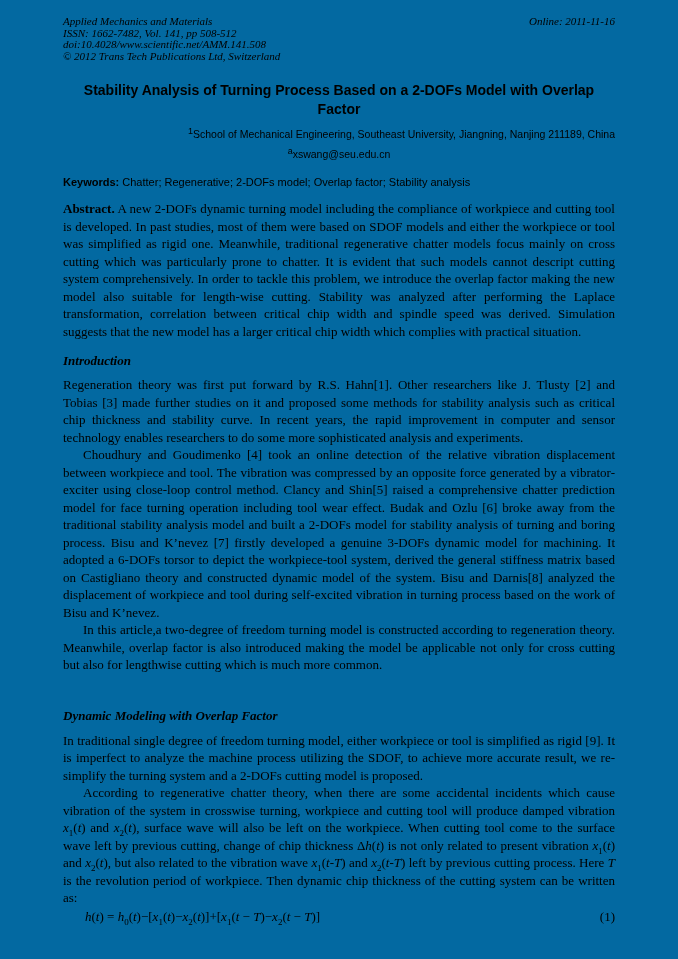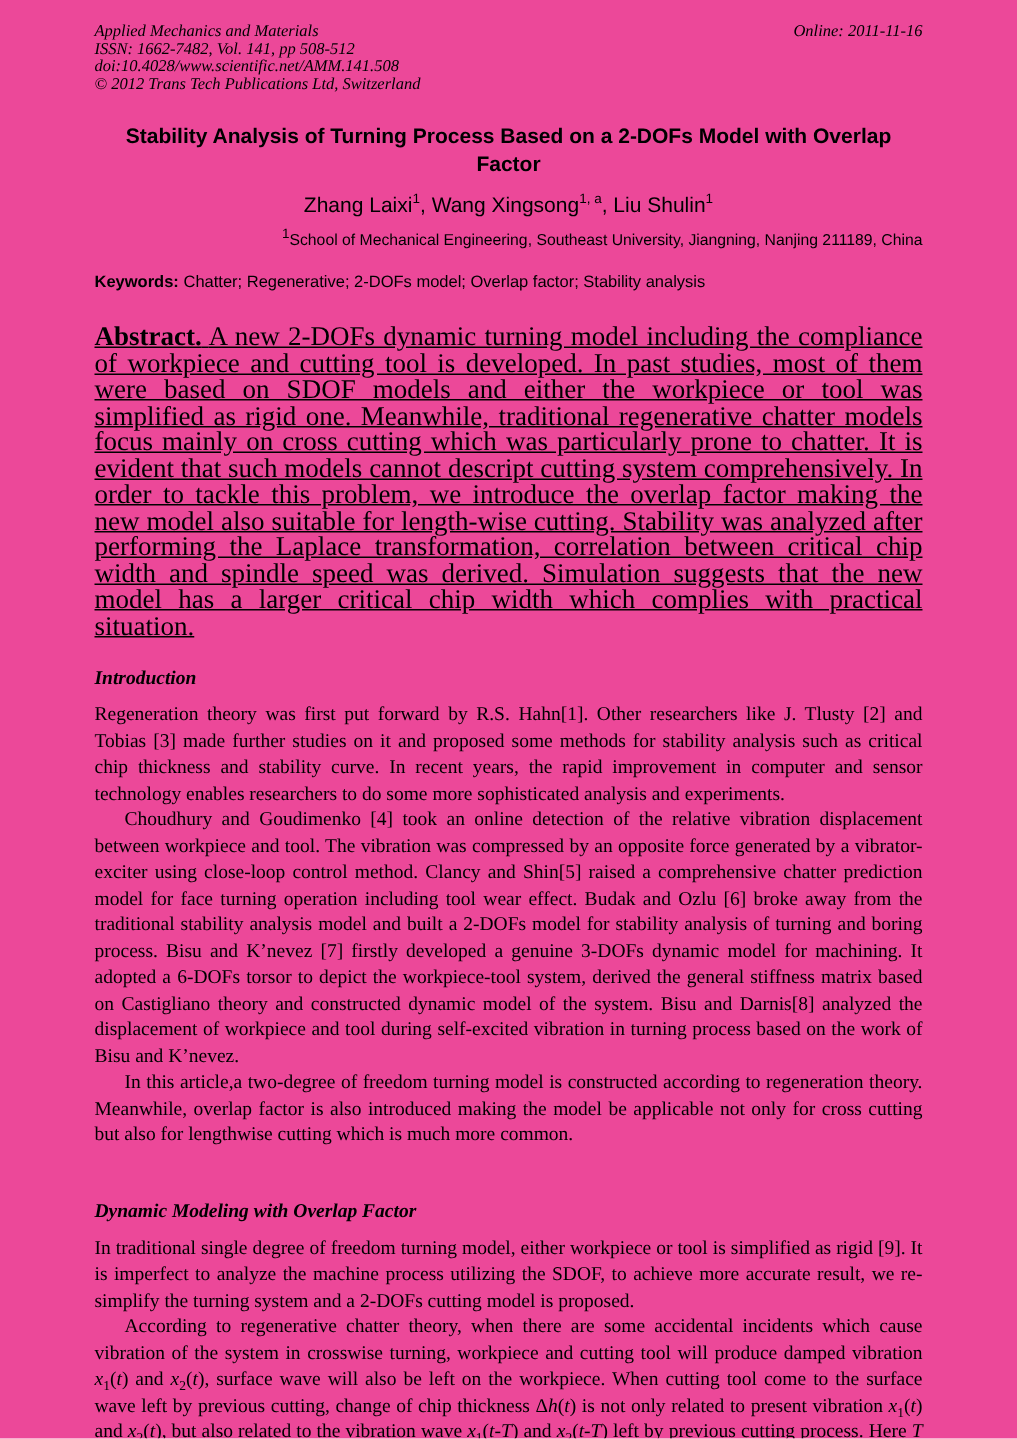--- a/index.html
+++ b/index.html
@@ -2,21 +2,21 @@
 <html><head>
 <meta charset="utf-8">
 <style>
   html, body { margin: 0; padding: 0; background: #ffffff; }
   .page {
     position: relative;
     width: 678px;
     height: 959px;
     box-sizing: border-box;
     padding: 16px 63px 0 63px;
-    background: #ec4899;
+    background: #0369a1;
     color: #000000;
     overflow: hidden;
     font-family: "Liberation Serif", serif;
   }
   .header-row {
     display: flex;
     justify-content: space-between;
     align-items: flex-start;
     font-style: italic;
     font-size: 11px;
@@ -54,25 +54,24 @@
     line-height: 13px;
   }
   .keywords {
     margin-top: 14px;
     font-family: "Liberation Sans", sans-serif;
     font-size: 11px;
     line-height: 14px;
   }
   .keywords .kw-label { font-weight: bold; }
   .abstract {
-    margin-top: 21px;
-    font-size: 18px;
+    margin-top: 11px;
+    font-size: 13px;
     line-height: 17.5px;
     text-align: justify;
-    text-decoration: underline;
   }
   .runin-label { font-weight: bold; }
   .section-heading {
     font-weight: bold;
     font-size: 13px;
     line-height: 16px;
     font-style: italic;
   }
   .sh-intro { margin: 11px 0 7px 0; }
   .sh-dyn   { margin: 34px 0 8px 0; }
@@ -105,24 +104,24 @@
       <div>Applied Mechanics and Materials</div>
       <div>ISSN: 1662-7482, Vol. 141, pp 508-512</div>
       <div>doi:10.4028/www.scientific.net/AMM.141.508</div>
       <div>© 2012 Trans Tech Publications Ltd, Switzerland</div>
     </div>
     <div>Online: 2011-11-16</div>
   </div>
 
   <div class="paper-title">Stability Analysis of Turning Process Based on a 2-DOFs Model with Overlap Factor</div>
 
-  <div class="authors">Zhang Laixi<sup>1</sup>, Wang Xingsong<sup>1, a</sup>, Liu Shulin<sup>1</sup></div>
 
   <div class="affiliation"><sup>1</sup>School of Mechanical Engineering, Southeast University, Jiangning, Nanjing 211189, China</div>
 
+  <div class="email"><sup>a</sup>xswang@seu.edu.cn</div>
 
   <div class="keywords"><span class="kw-label">Keywords:</span> <span>Chatter; Regenerative; 2-DOFs model; Overlap factor; Stability analysis</span></div>
 
   <p class="abstract"><span class="runin-label">Abstract.</span> <span>A new 2-DOFs dynamic turning model including the compliance of workpiece and cutting tool is developed. In past studies, most of them were based on SDOF models and either the workpiece or tool was simplified as rigid one. Meanwhile, traditional regenerative chatter models focus mainly on cross cutting which was particularly prone to chatter. It is evident that such models cannot descript cutting system comprehensively. In order to tackle this problem, we introduce the overlap factor making the new model also suitable for length-wise cutting. Stability was analyzed after performing the Laplace transformation, correlation between critical chip width and spindle speed was derived. Simulation suggests that the new model has a larger critical chip width which complies with practical situation.</span></p>
 
   <div class="section-heading sh-intro">Introduction</div>
   <p class="body">Regeneration theory was first put forward by R.S. Hahn[1]. Other researchers like J. Tlusty [2] and Tobias [3] made further studies on it and proposed some methods for stability analysis such as critical chip thickness and stability curve. In recent years, the rapid improvement in computer and sensor technology enables researchers to do some more sophisticated analysis and experiments.</p>
   <p class="body indent">Choudhury and Goudimenko [4] took an online detection of the relative vibration displacement between workpiece and tool. The vibration was compressed by an opposite force generated by a vibrator-exciter using close-loop control method. Clancy and Shin[5] raised a comprehensive chatter prediction model for face turning operation including tool wear effect. Budak and Ozlu [6] broke away from the traditional stability analysis model and built a 2-DOFs model for stability analysis of turning and boring process. Bisu and K’nevez [7] firstly developed a genuine 3-DOFs dynamic model for machining. It adopted a 6-DOFs torsor to depict the workpiece-tool system, derived the general stiffness matrix based on Castigliano theory and constructed dynamic model of the system. Bisu and Darnis[8] analyzed the displacement of workpiece and tool during self-excited vibration in turning process based on the work of Bisu and K’nevez.</p>
   <p class="body indent">In this article,a two-degree of freedom turning model is constructed according to regeneration theory. Meanwhile, overlap factor is also introduced making the model be applicable not only for cross cutting but also for lengthwise cutting which is much more common.</p>
 

